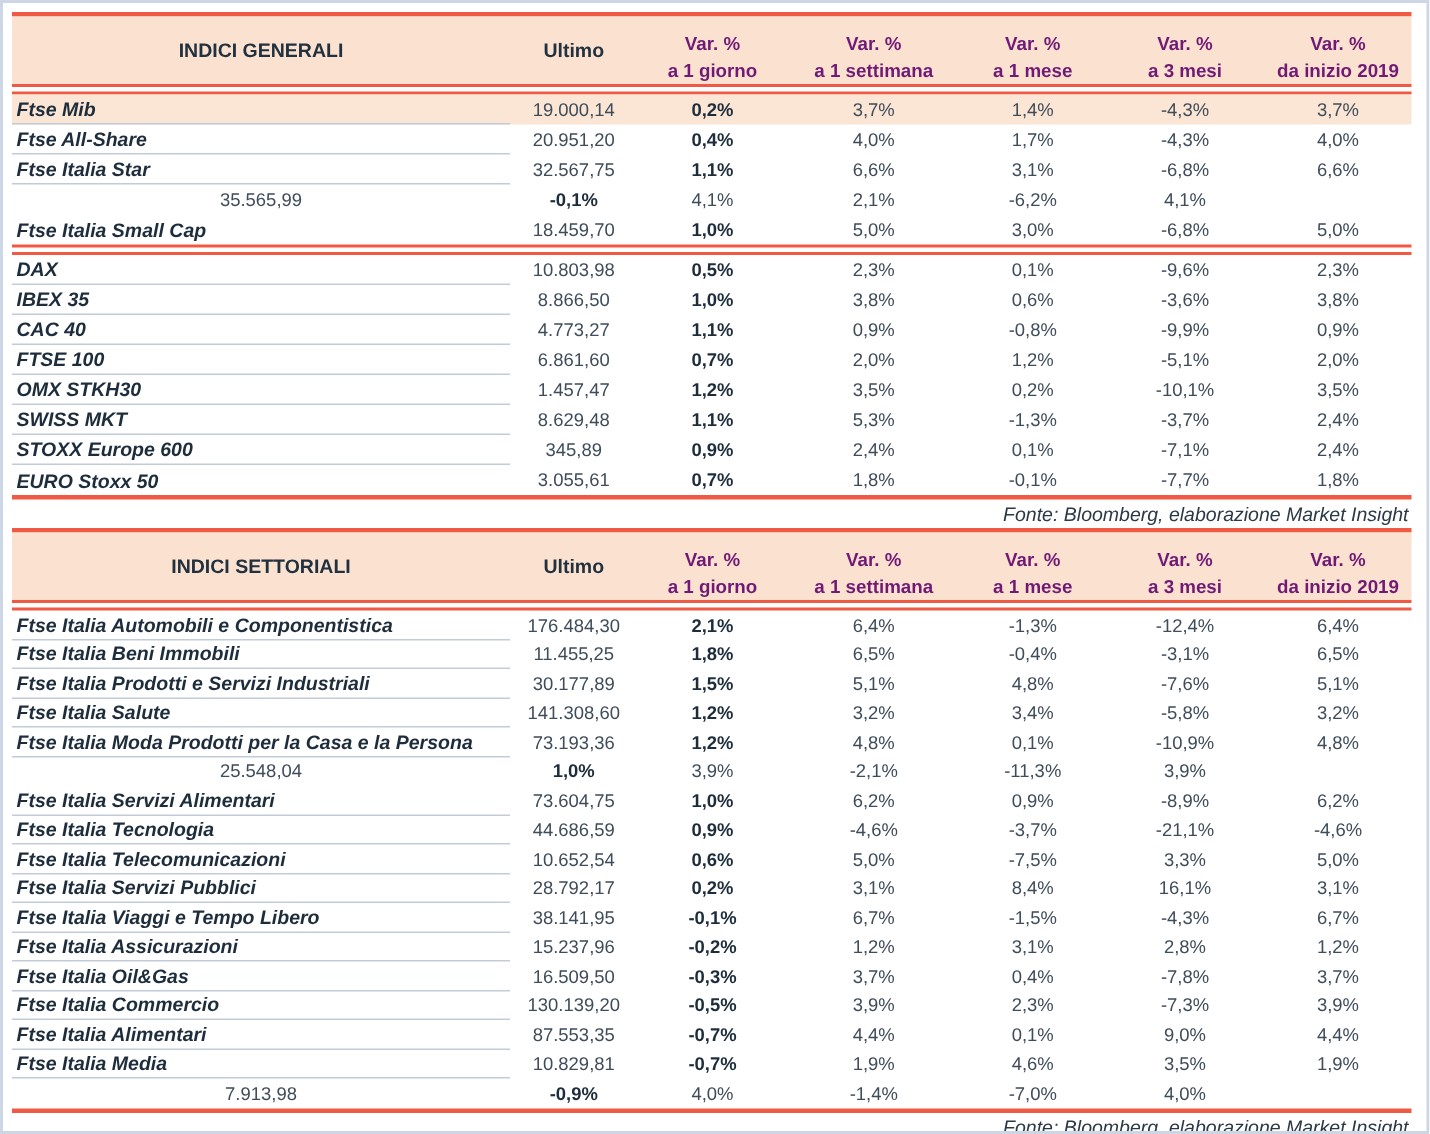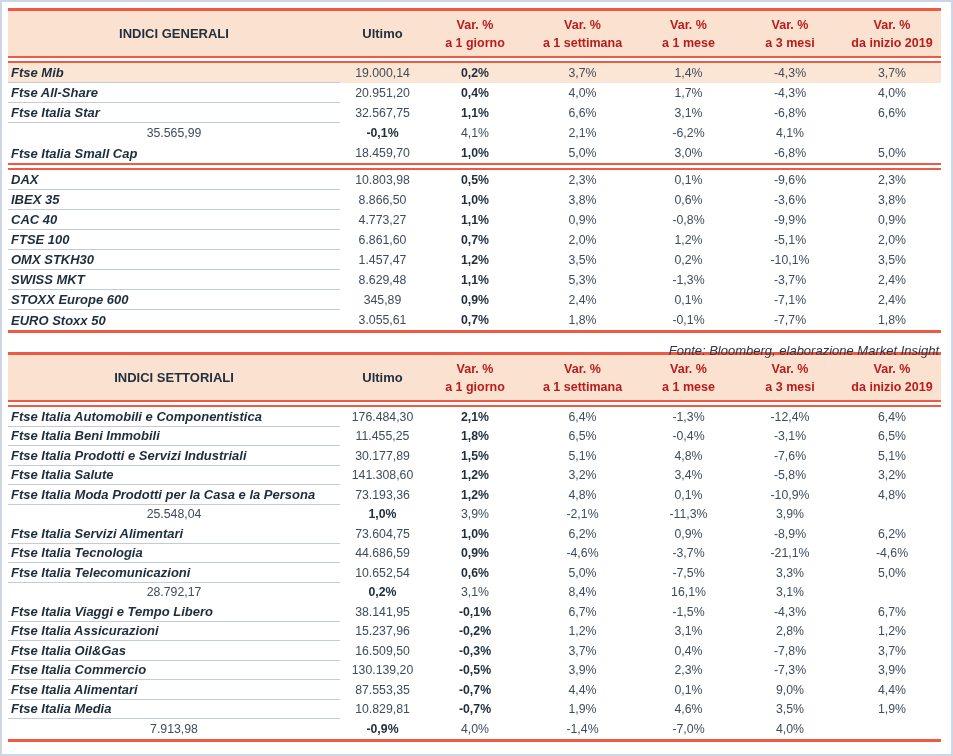--- a/index.html
+++ b/index.html
@@ -18,22 +18,22 @@
   .grid {
     display:grid;
     grid-template-columns:332px 85px 100px 115px 97px 106px 98px;
   }
   .thead { background:#fbe2d0; height:45px; }
   .thead .cell {
     display:flex; align-items:center; justify-content:center;
     font-weight:bold; color:#22313f; font-size:13px;
   }
   .var-h {
-    display:flex; flex-direction:column; align-items:center; justify-content:center;
-    font-weight:bold; color:#b91c1c; font-size:12.5px; line-height:18px;
+    display:flex; flex-direction:column; align-items:center; justify-content:flex-end;
+    font-weight:bold; color:#701a75; font-size:12.5px; line-height:18px;
   }
   .dbl {
     height:7px; background:#ffffff;
     border-top:2px solid #f05a45;
     border-bottom:2px solid #f05a45;
   }
   .section:last-child .section-divider { display:none; }
   .row { height:20px; }
   .tables-wrap section:nth-of-type(2) .row { height:19.5px; }
   .row .cell {
@@ -47,21 +47,21 @@
     font-weight:bold; font-style:italic;
     font-size:13px; color:#1e2d3c;
     border-bottom:1px solid #c2cbd8;
   }
   .rows .row:last-child .cell.name { border-bottom:none; }
   .row .cell.d1 { font-weight:bold; color:#1e2d3c; }
   .row.highlight { background:#fbe5d4; }
   .fonte {
     width:933px; text-align:right;
     font-style:italic; font-size:13px; color:#2b3947;
-    padding:10px 2px 0 0; height:19px;
+    padding:2px 2px 0 0; height:19px;
   }
   .repeat-contents { display:contents; }
 </style>
 </head>
 <body>
 
 <div class="page">
   <div class="tables-wrap">
 
       <section class="table-block">
@@ -369,20 +369,21 @@
                     <div class="cell name">Ftse Italia Telecomunicazioni</div>
                     <div class="cell">10.652,54</div>
                     <div class="cell d1">0,6%</div>
                     <div class="cell">5,0%</div>
                     <div class="cell">-7,5%</div>
                     <div class="cell">3,3%</div>
                     <div class="cell">5,0%</div>
                   </div>
 
                   <div class="row grid">
+                    <div class="cell name">Ftse Italia Servizi Pubblici</div>
                     <div class="cell">28.792,17</div>
                     <div class="cell d1">0,2%</div>
                     <div class="cell">3,1%</div>
                     <div class="cell">8,4%</div>
                     <div class="cell">16,1%</div>
                     <div class="cell">3,1%</div>
                   </div>
 
                   <div class="row grid">
                     <div class="cell name">Ftse Italia Viaggi e Tempo Libero</div>

